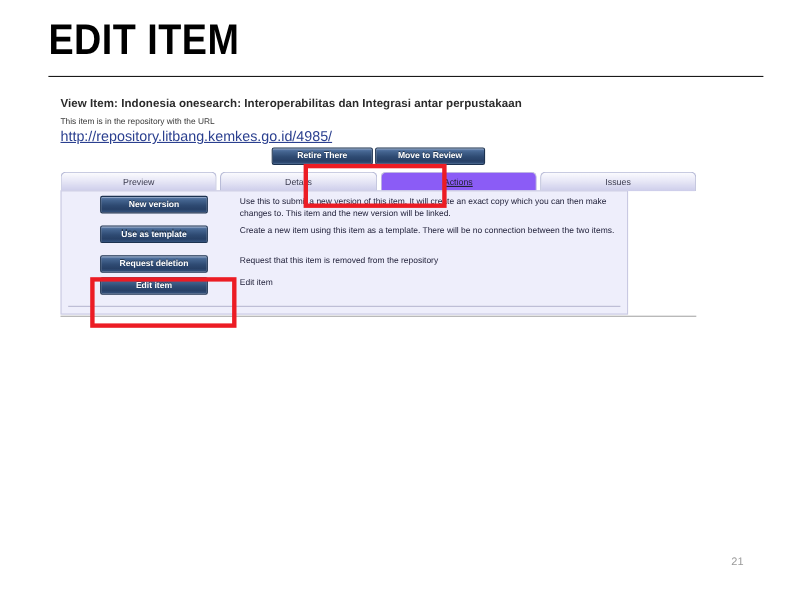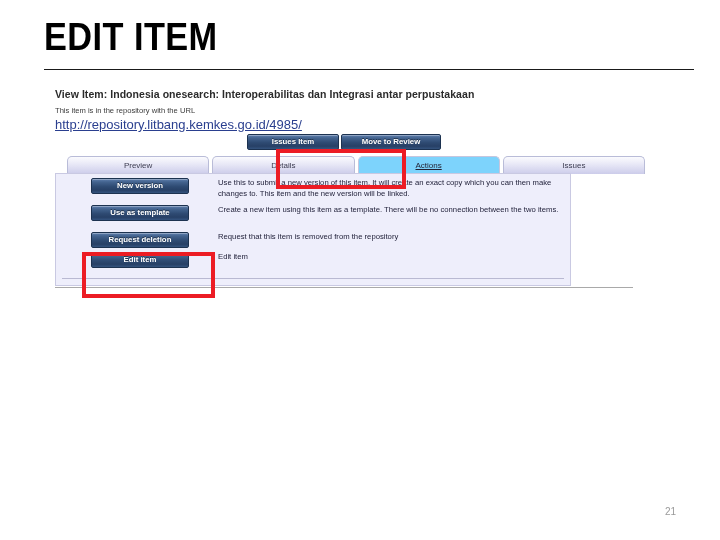--- a/index.html
+++ b/index.html
@@ -113,21 +113,21 @@
     cursor: pointer;
     text-shadow: 0 -1px 0 rgba(0,0,0,0.45);
     overflow: hidden;
   }
   #btn-retire  { width: 92px; }
   #btn-review  { width: 100px; }
 
   
   #tab-strip {
     position: absolute;
-    left: 12px;
+    left: 0;
     top: 65px;
     width: 578px;
     height: 21px;
     display: flex;
     align-items: flex-end;
     gap: 3px;
   }
   .tab {
     box-sizing: border-box;
     flex: 1 1 0;
@@ -138,21 +138,21 @@
     color: #3c3c50;
     border: 1px solid #b9bcd8;
     border-bottom: none;
     border-radius: 5px 5px 0 0;
     background: linear-gradient(to bottom, #fbfbfe 0%, #e7e7f6 45%, #ccccea 100%);
     cursor: pointer;
     white-space: nowrap;
     overflow: hidden;
   }
   .tab.active {
-    background: #7dd3fc;
+    background: #8b5cf6;
     color: #232335;
     border-color: #c6c6de;
     text-decoration: underline;
   }
 
   
   #actions-panel {
     position: absolute;
     left: 0;
     top: 85px;
@@ -256,21 +256,21 @@
 
 <div id="screenshot">
 
   <div id="eprint-header">
     <div id="view-item-title">View Item: Indonesia onesearch: Interoperabilitas dan Integrasi antar perpustakaan</div>
     <div id="repo-note">This item is in the repository with the URL</div>
     <a id="repo-url">http://repository.litbang.kemkes.go.id/4985/</a>
   </div>
 
   <div id="top-buttons">
-    <div id="btn-retire" class="btn-blue">Issues Item</div>
+    <div id="btn-retire" class="btn-blue">Retire There</div>
     <div id="btn-review" class="btn-blue">Move to Review</div>
   </div>
 
   <div id="tab-strip">
     <div class="tab">Preview</div>
     <div class="tab">Details</div>
     <div class="tab active">Actions</div>
     <div class="tab">Issues</div>
   </div>
 

